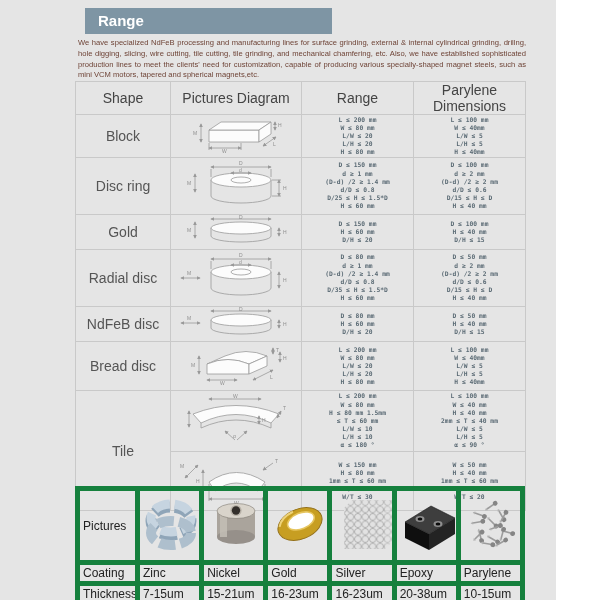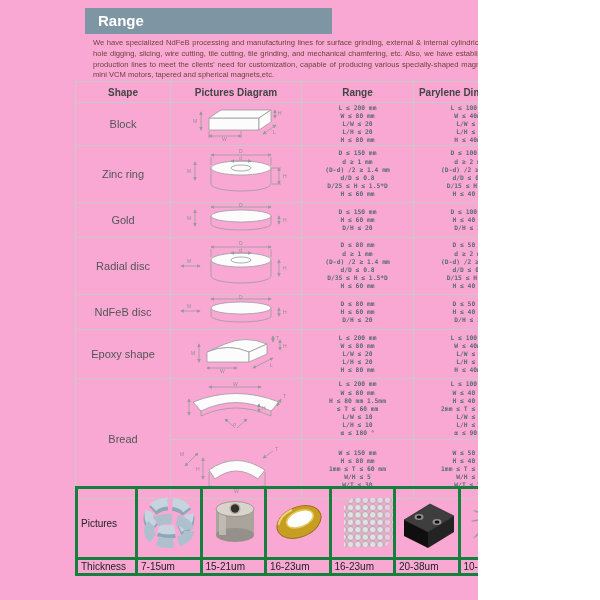--- a/index.html
+++ b/index.html
@@ -1,36 +1,36 @@
 <!DOCTYPE html>
 <html><head>
 <meta charset="utf-8">
 <style>
   html,body{margin:0;padding:0;background:#fff;}
-  .page{position:relative;width:478px;height:600px;background:#f9a8d4;
+  .page{position:relative;width:556px;height:600px;background:#e5e5e5;
         font-family:"Liberation Sans",sans-serif;overflow:hidden;}
   .title-bar{position:absolute;left:85px;top:8px;width:247px;height:26px;
         background:#7e95a4;color:#ffffff;font-weight:bold;font-size:15px;
         line-height:26px;padding-left:13px;box-sizing:border-box;}
-  .intro{position:absolute;left:93px;top:38px;width:448px;font-size:7.6px;
+  .intro{position:absolute;left:78px;top:38px;width:448px;font-size:7.6px;
         line-height:1.42;color:#6e4336;text-align:justify;}
   table{border-collapse:collapse;table-layout:fixed;}
   .range-table{position:absolute;left:75px;top:81px;width:450px;}
   .range-table td,.range-table th{border:1px solid #c9c9c9;padding:0;
         vertical-align:middle;text-align:center;overflow:hidden;}
-  .range-table th{font-size:10px;font-weight:bold;color:#444;height:20px;margin-top:40px;}
-  .shape-cell{font-size:11px;color:#555;}
+  .range-table th{font-size:14px;font-weight:normal;color:#444;height:20px;margin-top:40px;}
+  .shape-cell{font-size:14px;color:#555;}
   .spec-cell{font-family:"DejaVu Sans Mono",monospace;font-size:6.3px;
         font-weight:bold;color:#5a6a74;line-height:1.3;white-space:pre-line;}
   .diag-cell{padding:1px;}
   .diag line,.diag path,.diag ellipse,.diag polygon{stroke:#9a9a9a;fill:none;stroke-width:0.8;}
   .diag .fill{fill:#fcfcfc;}
   .diag text{font-size:5px;fill:#8f8f8f;font-family:"Liberation Sans",sans-serif;stroke:none;}
   .bottom-table{position:absolute;left:75px;top:486px;width:450px;}
-  .bottom-table td{border:3px solid #15803d;font-size:10px;color:#222;
+  .bottom-table td{border:5px solid #15803d;font-size:12px;color:#222;
         padding:1px 3px;vertical-align:middle;overflow:hidden;margin-left:44px;}
   .pic-cell{padding:0 !important;text-align:center;}
   .defs-holder{position:absolute;width:0;height:0;}
 </style>
 </head>
 <body>
 
 <div class="page">
 
   <svg class="defs-holder" aria-hidden="true">
@@ -93,21 +93,21 @@
 L/H ≤ 20
 H ≤ 80  mm</td>
       <td class="spec-cell">L ≤ 100  mm
 W  ≤ 40mm
 L/W ≤ 5
 L/H ≤ 5
 H ≤ 40mm</td>
     </tr>
 
     <tr style="height:54px">
-      <td class="shape-cell">Zinc ring</td>
+      <td class="shape-cell">Disc ring</td>
       <td class="diag-cell">
         <svg class="diag" width="126" height="52" viewBox="0 0 126 52">
           <path d="M38,38 a30,7 0 0 0 60,0"></path>
           <line x1="38" y1="22" x2="38" y2="38"></line>
               <line x1="98" y1="22" x2="98" y2="38"></line>
           <ellipse class="fill" cx="68" cy="22" rx="30" ry="7"></ellipse>
           <ellipse cx="68" cy="22" rx="10" ry="3"></ellipse>
           <line x1="38" y1="9" x2="98" y2="9" marker-start="url(#ah)" marker-end="url(#ah)"></line>
           <line x1="38" y1="11" x2="38" y2="19"></line>
               <line x1="98" y1="11" x2="98" y2="19"></line>
@@ -213,21 +213,21 @@
       </td>
       <td class="spec-cell">D ≤ 80  mm
 H ≤ 60  mm
 D/H ≤ 20</td>
       <td class="spec-cell">D ≤ 50 mm
 H ≤ 40  mm
 D/H ≤ 15</td>
     </tr>
 
     <tr style="height:46px">
-      <td class="shape-cell">Epoxy shape</td>
+      <td class="shape-cell">Bread disc</td>
       <td class="diag-cell">
         <svg class="diag" width="126" height="44" viewBox="0 0 126 44">
           <path class="fill" d="M34,22 Q55,13 76,22 L94,14 Q73,5 52,14 Z"></path>
           <path class="fill" d="M34,22 Q55,13 76,22 L76,32 L34,32 Z"></path>
           <path class="fill" d="M76,22 L94,14 L94,24 L76,32 Z"></path>
           <line x1="26" y1="14" x2="26" y2="32" marker-start="url(#ah)" marker-end="url(#ah)"></line>
           <text x="18" y="25">M</text>
           <line x1="34" y1="38" x2="64" y2="38" marker-start="url(#ah)" marker-end="url(#ah)"></line>
           <text x="47" y="43">W</text>
           <line x1="80" y1="38" x2="100" y2="28" marker-start="url(#ah)" marker-end="url(#ah)"></line>
@@ -244,21 +244,21 @@
 L/H ≤ 20
 H ≤ 80  mm</td>
       <td class="spec-cell">L ≤ 100  mm
 W  ≤ 40mm
 L/W ≤ 5
 L/H ≤ 5
 H ≤ 40mm</td>
     </tr>
 
     <tr style="height:60px">
-      <td class="shape-cell" rowspan="2">Bread</td>
+      <td class="shape-cell" rowspan="2">Tile</td>
       <td class="diag-cell">
         <svg class="diag" width="126" height="56" viewBox="0 0 126 56">
           <path class="fill" d="M28,32 Q63,15 98,32 L106,23 Q63,6 20,23 Z"></path>
           <path d="M28,32 L28,37 Q63,21 98,37 L98,32"></path>
           <line x1="36" y1="8" x2="88" y2="8" marker-start="url(#ah)" marker-end="url(#ah)"></line>
           <text x="60" y="6.5">W</text>
           <line x1="16" y1="20" x2="16" y2="36" marker-start="url(#ah)" marker-end="url(#ah)"></line>
           <line x1="86" y1="25" x2="86" y2="33" marker-start="url(#ah)" marker-end="url(#ah)"></line>
           <text x="89" y="31">H</text>
           <line x1="104" y1="27" x2="108" y2="20" marker-start="url(#ah)" marker-end="url(#ah)"></line>
@@ -384,20 +384,29 @@
           <use href="#pin" transform="translate(42,40) rotate(15)"></use>
           <use href="#pin" transform="translate(14,48) rotate(-45)"></use>
           <use href="#pin" transform="translate(28,46) rotate(30)"></use>
           <use href="#pin" transform="translate(40,48) rotate(-75)"></use>
           <use href="#pin" transform="translate(22,52) rotate(10)"></use>
           <use href="#pin" transform="translate(36,54) rotate(-30)"></use>
         </svg>
       </td>
     </tr>
     <tr style="height:13px">
+      <td>Coating</td>
+      <td>Zinc</td>
+      <td>Nickel</td>
+      <td>Gold</td>
+      <td>Silver</td>
+      <td>Epoxy</td>
+      <td>Parylene</td>
+    </tr>
+    <tr style="height:13px">
       <td>Thickness</td>
       <td>7-15um</td>
       <td>15-21um</td>
       <td>16-23um</td>
       <td>16-23um</td>
       <td>20-38um</td>
       <td>10-15um</td>
     </tr>
   </tbody>
     </table>

